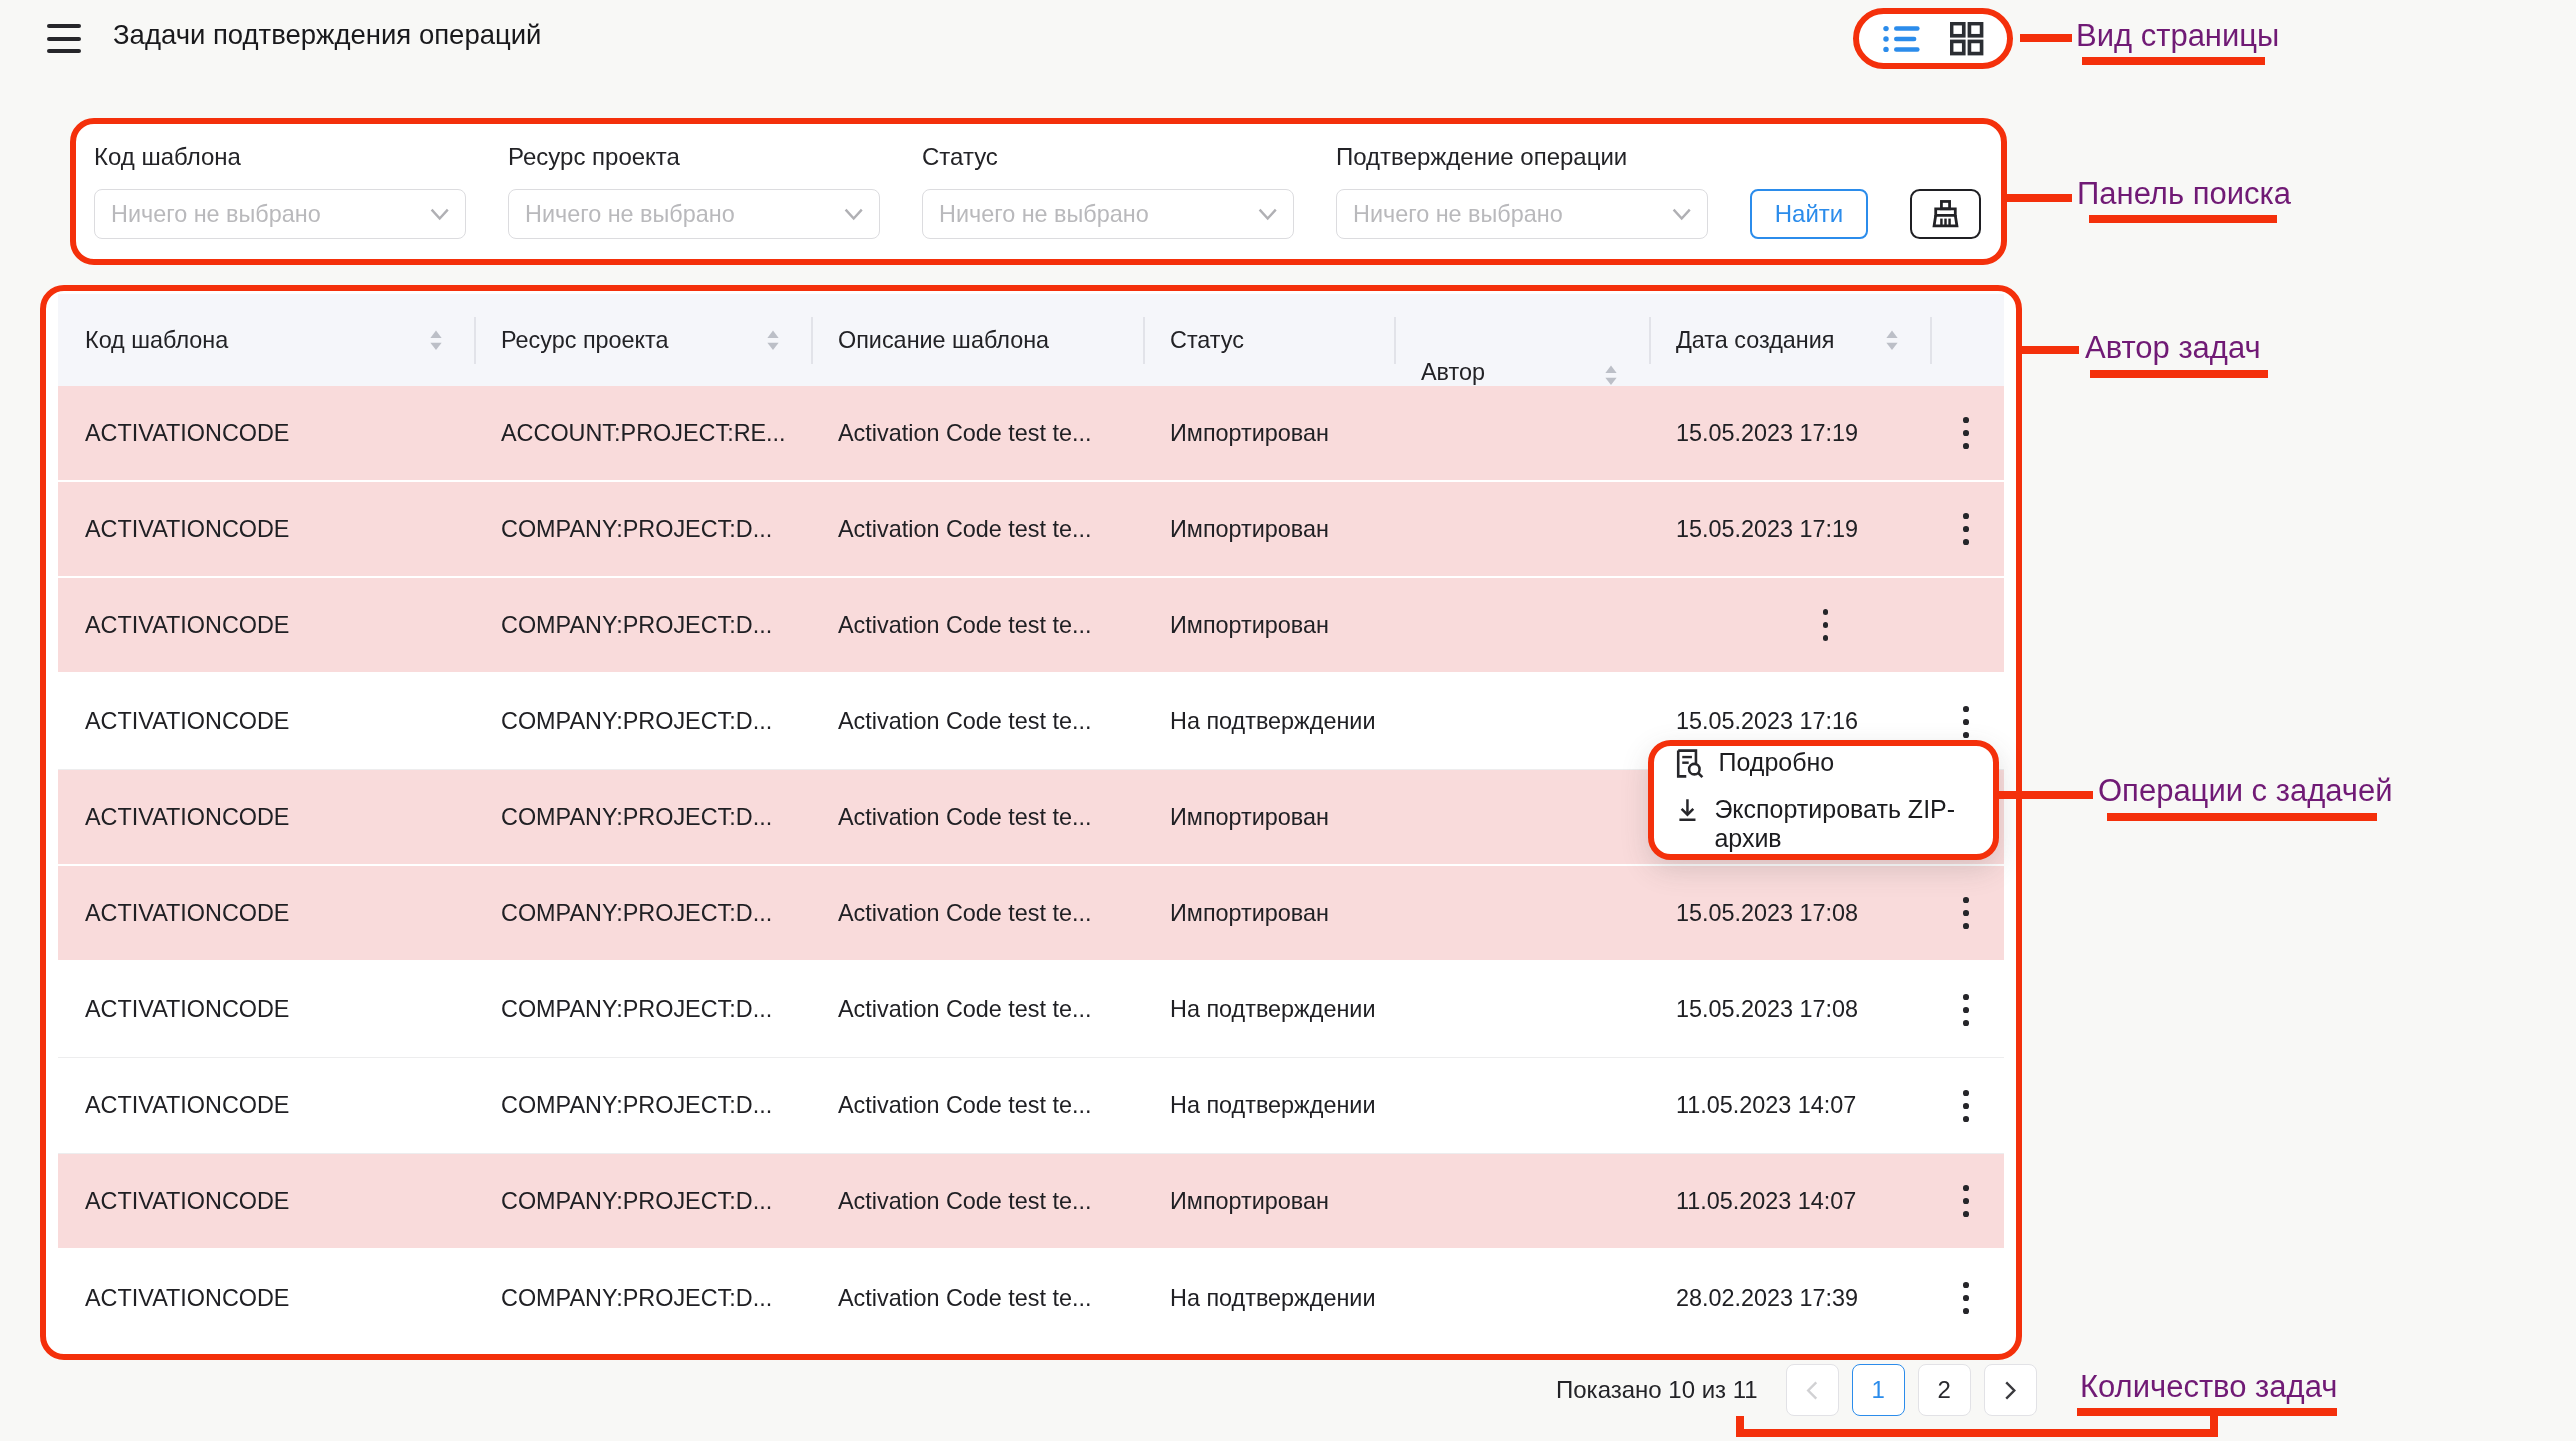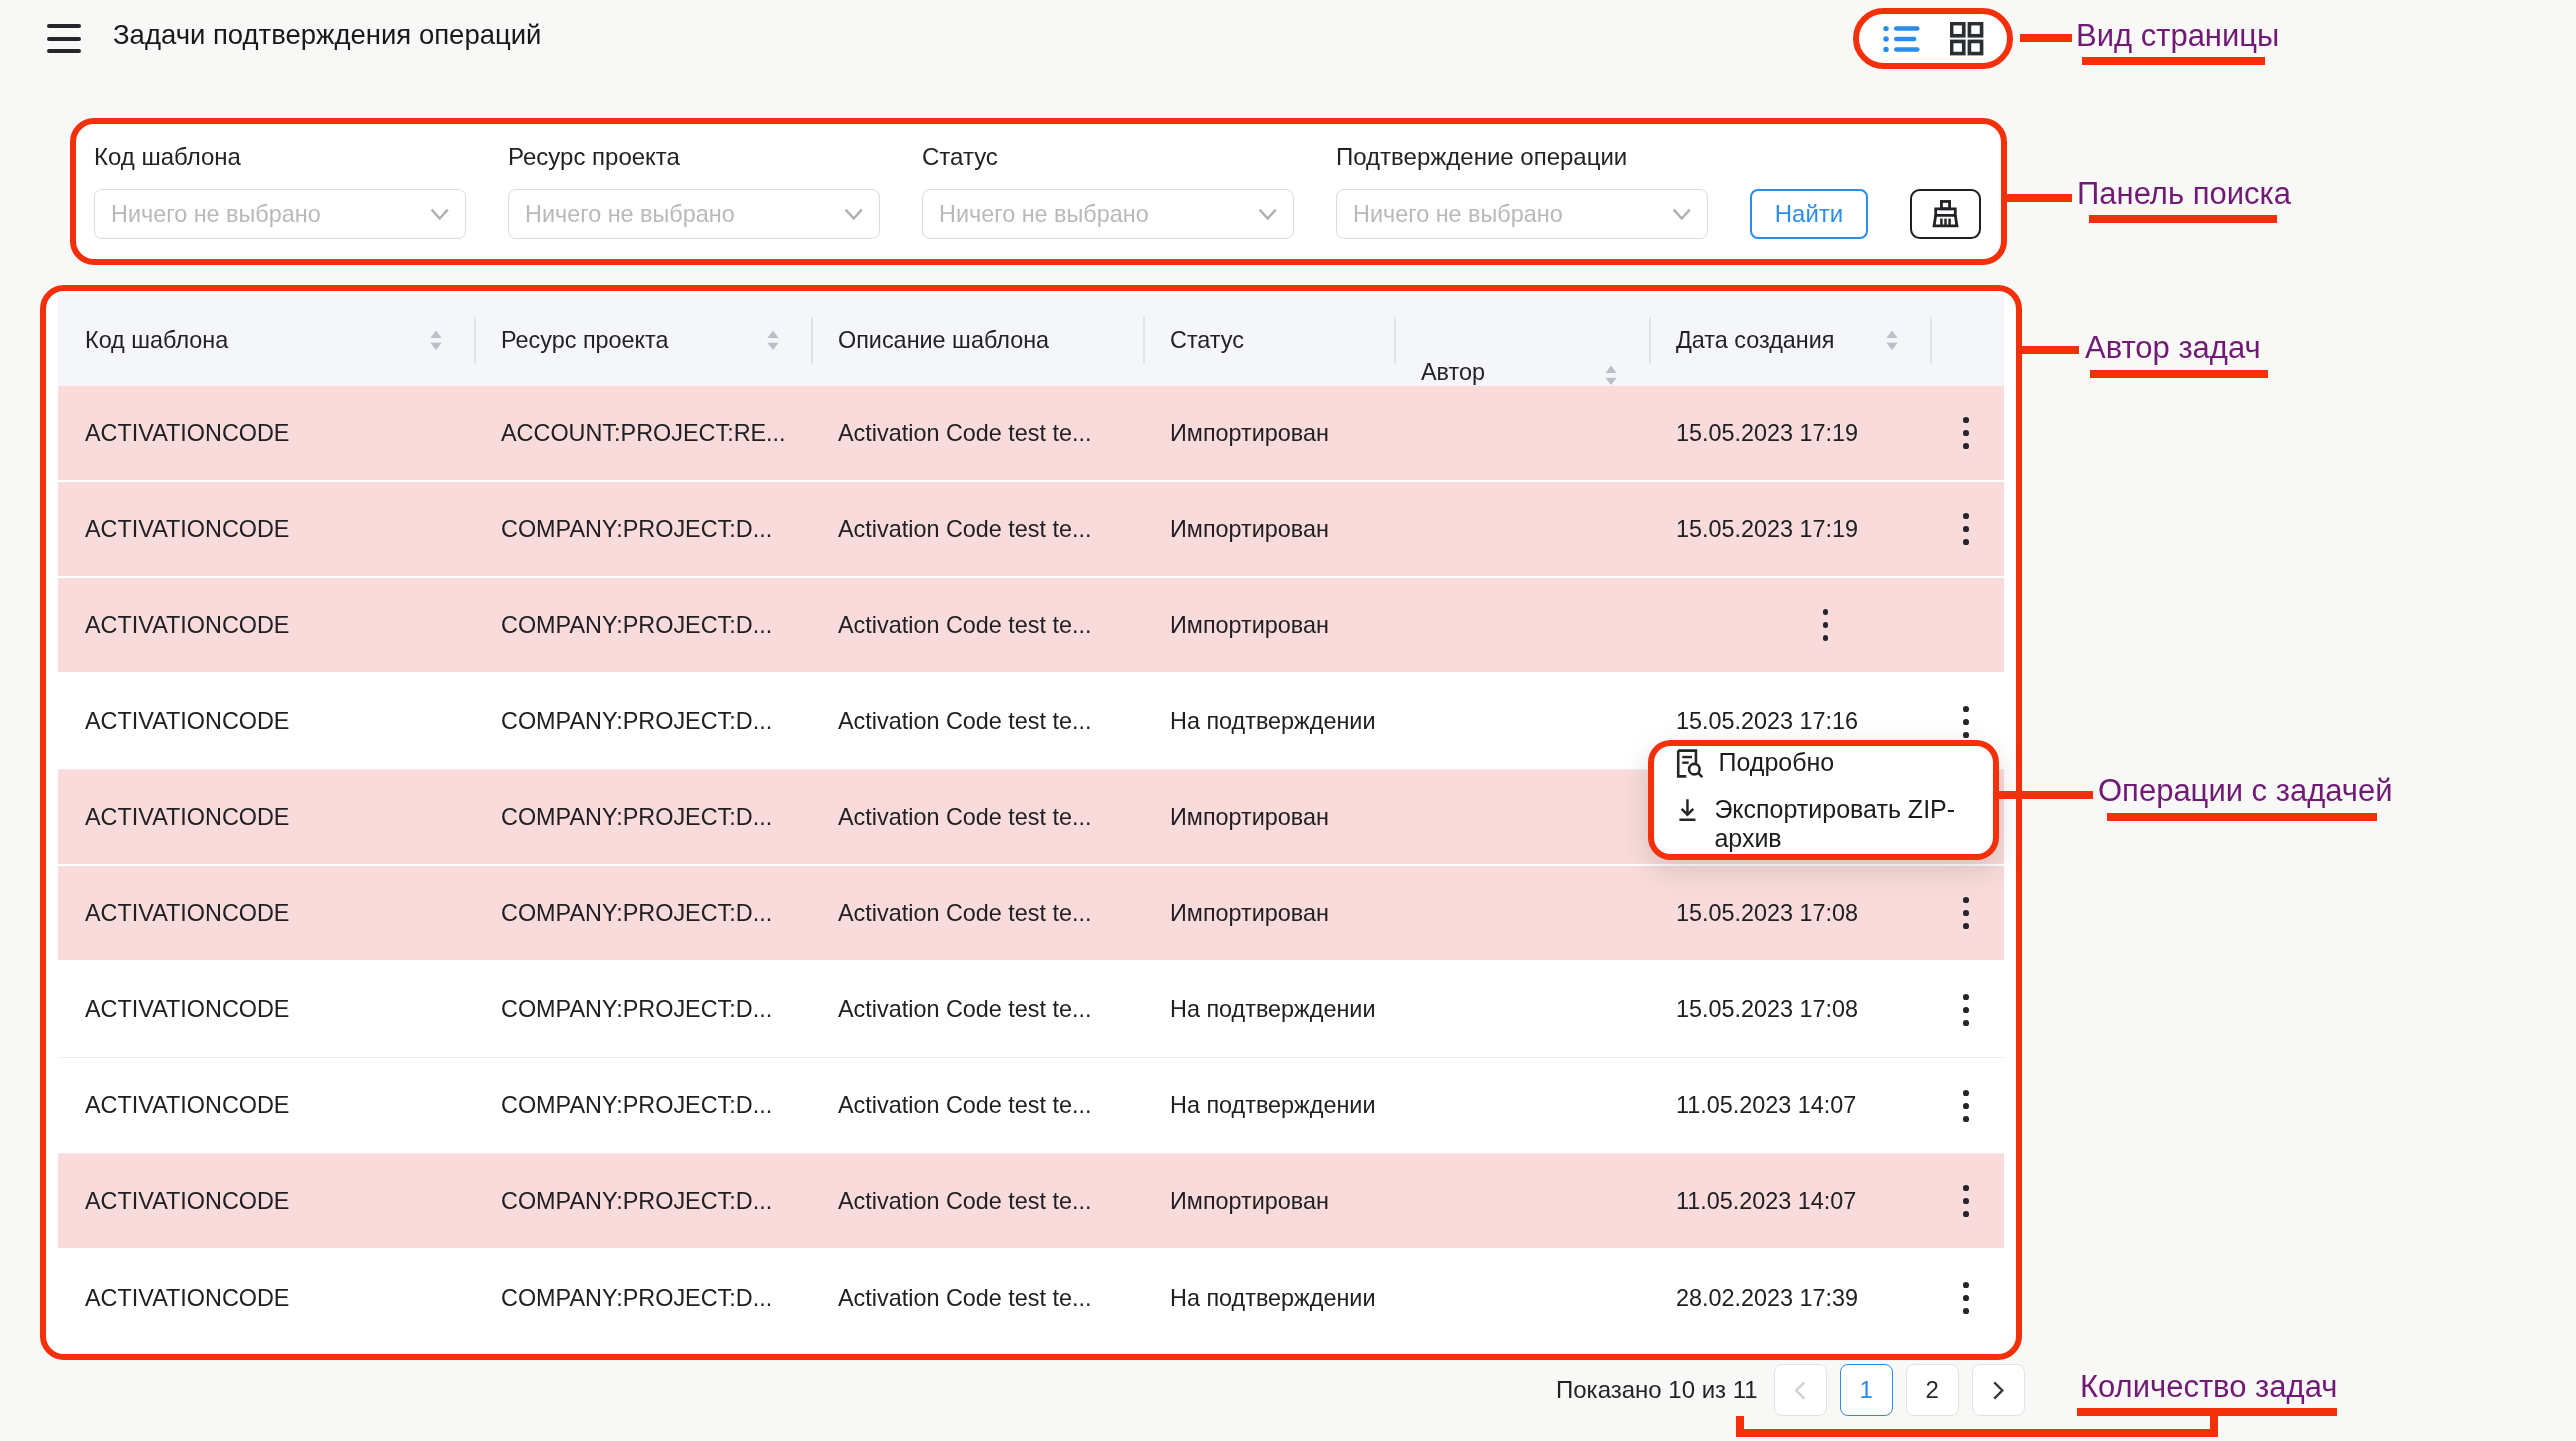--- a/index.html
+++ b/index.html
@@ -61,21 +61,21 @@
   .kebab i{width:5.7px;height:5.7px;border-radius:50%;background:#26262a;}
 
   
   .ctx-menu{left:1648px;top:740px;width:351px;height:120px;background:#fff;border-radius:22.6px;z-index:6;
     box-shadow:0 9.7px 27.5px rgba(70,70,70,.18);box-sizing:border-box;display:flex;flex-direction:column;
     justify-content:center;gap:16px;padding-left:21px;}
   .ctx-item{display:flex;gap:14.5px;font-size:25px;color:#1c1c1f;}
 
   
   .pagination{left:1556px;top:1364px;display:flex;align-items:center;gap:13px;}
-  .pg-summary{font-size:24px;color:#232327;margin-right:3px;}
+  .pg-summary{font-size:24px;color:#232327;margin-right:15px;}
   .pg-btn{width:53px;height:52px;background:#fff;border:1.6px solid #e2e2e6;border-radius:8px;font-size:24px;color:#2a2a2e;
     display:flex;align-items:center;justify-content:center;box-sizing:border-box;}
   .pg-btn.active{border-color:#2b8ceb;color:#2b8ceb;}
   .pg-btn.disabled svg{opacity:.45;}
 
   svg{display:block;}
 </style>
 </head>
 <body>
 

